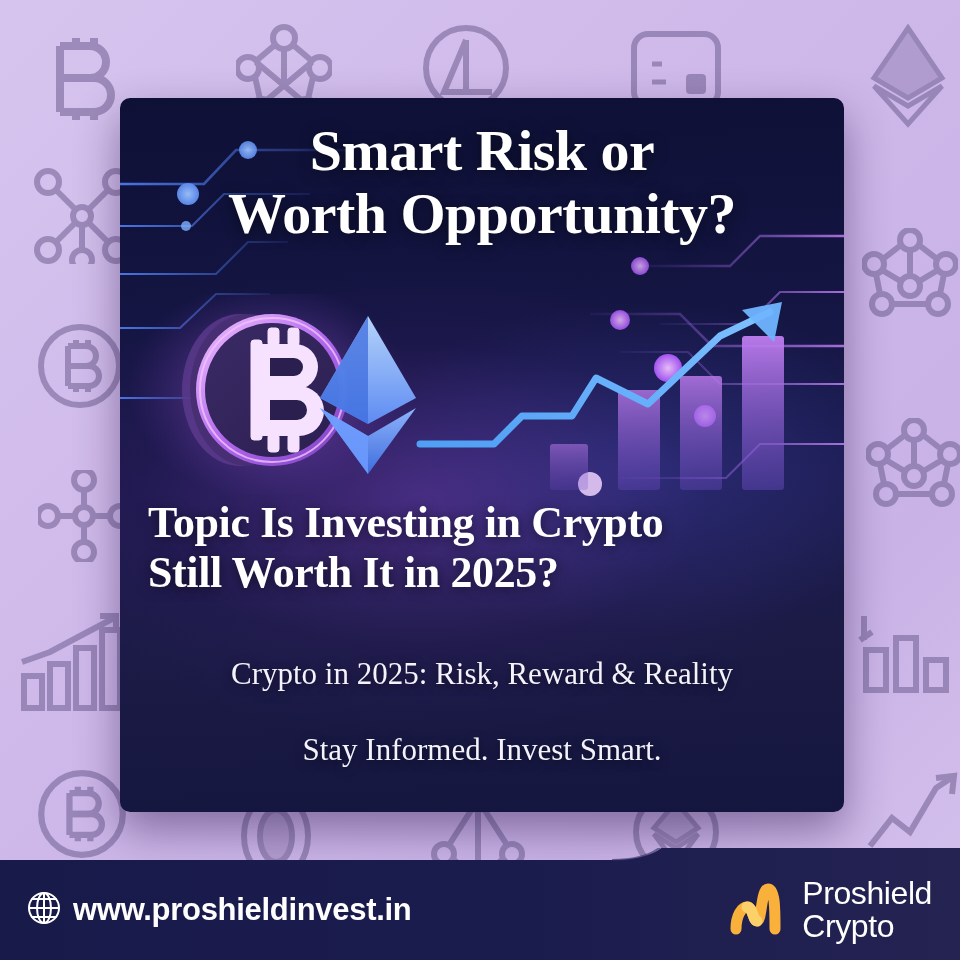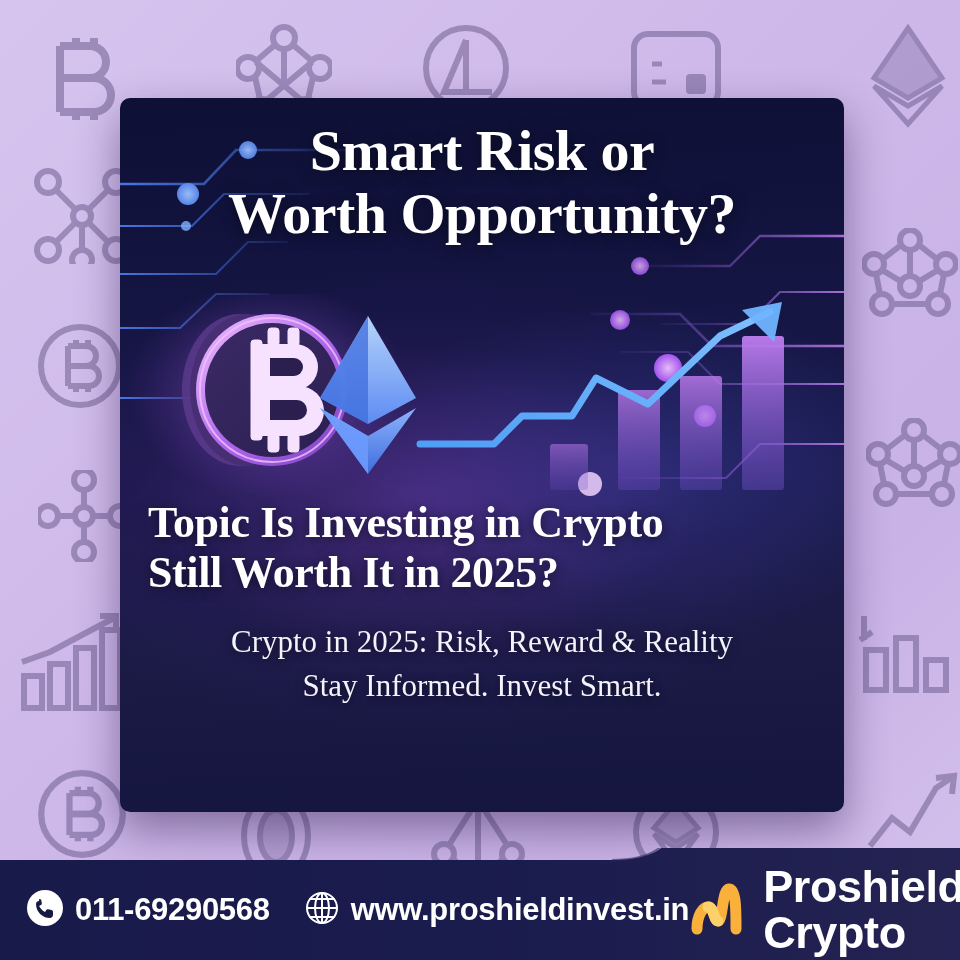--- a/index.html
+++ b/index.html
@@ -100,21 +100,21 @@
     left: 30px; right: 30px;
     top: 522px;
     text-align: center;
     color: #f4f2fb;
     font-size: 31px;
     line-height: 1.42;
     font-weight: 500;
     text-shadow: 0 2px 10px rgba(0,0,0,.5);
     z-index: 6;
   }
-  .tagline span { display: block; }
+  .tagline span { display: block; margin-top: 32px; }
 
   
   .footer {
     position: absolute;
     left: 0;
     bottom: 0;
     width: 960px;
     height: 112px;
     z-index: 10;
   }
@@ -146,22 +146,22 @@
   }
   .brand {
     margin-left: auto;
     display: flex;
     align-items: center;
     gap: 12px;
     padding-right: 10px;
   }
   .brand-name {
     color: #ffffff;
-    font-size: 45px;
-    font-weight: 700;
+    font-size: 32px;
+    font-weight: 400;
     line-height: 1.02;
     letter-spacing: -0.4px;
   }
   .brand-name .l2 { display: block; }
 </style>
 </head>
 <body>
 
 <div id="poster">
 
@@ -478,32 +478,20 @@
           <stop offset="0" stop-color="#181a4a"></stop>
           <stop offset=".55" stop-color="#1b1c4e"></stop>
           <stop offset="1" stop-color="#242352"></stop>
         </linearGradient>
       </defs>
       <path d="M0 12 L612 12 Q648 12 664 -2 L666 -4 L960 -4 L960 112 L0 112 Z" fill="url(#footG)"></path>
       <path d="M612 12 Q650 12 666 -6" fill="none" stroke="#2a2a60" stroke-width="2" opacity=".6"></path>
     </svg>
 
     <div class="footer-content">
-      <div class="contact">
-        <span>
-          <svg width="38" height="38" viewBox="0 0 38 38">
-            <circle cx="19" cy="19" r="18" fill="#ffffff"></circle>
-            <path d="M13 11 c-1.6 0-3 1.4-3 3 0 7.7 6.3 14 14 14 1.6 0 3-1.4 3-3 v-3.2
-                     c0-.9-.6-1.6-1.5-1.8l-3.4-.7c-.8-.2-1.6.2-2 .9l-1 1.8
-                     c-2.6-1.3-4.7-3.4-6-6l1.8-1c.7-.4 1.1-1.2.9-2l-.7-3.4
-                     C14.9 9.6 14.1 9 13.2 9 z" fill="#171a45" transform="translate(0,1)"></path>
-          </svg>
-        </span>
-        <span class="contact-text">011-69290568</span>
-      </div>
 
       <div class="contact">
         <span>
           <svg width="36" height="36" viewBox="0 0 36 36" fill="none" stroke="#ffffff" stroke-width="2">
             <circle cx="18" cy="18" r="15"></circle>
             <ellipse cx="18" cy="18" rx="7" ry="15"></ellipse>
             <path d="M3 18 h30 M5.5 9 h25 M5.5 27 h25 M18 3 v30"></path>
           </svg>
         </span>
         <span class="contact-text">www.proshieldinvest.in</span>

